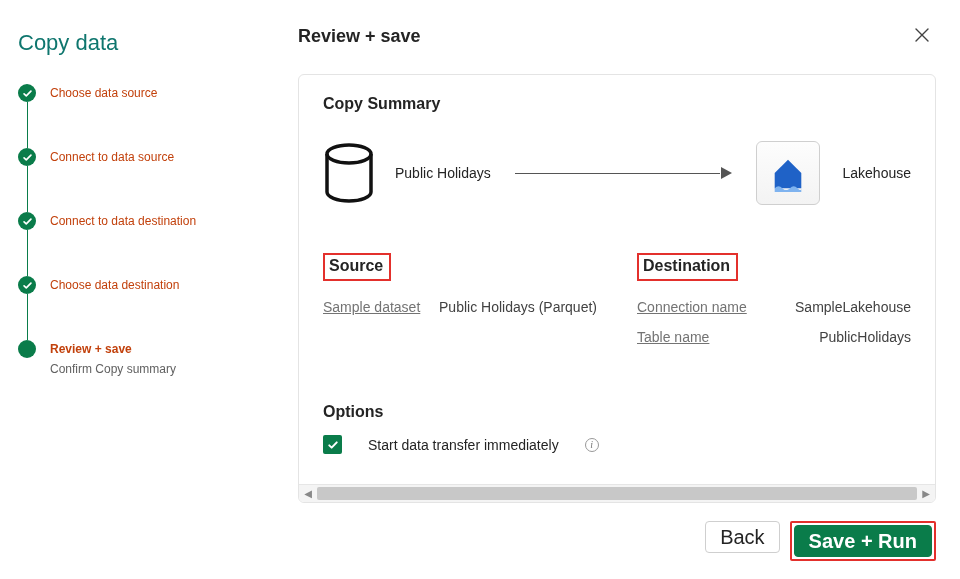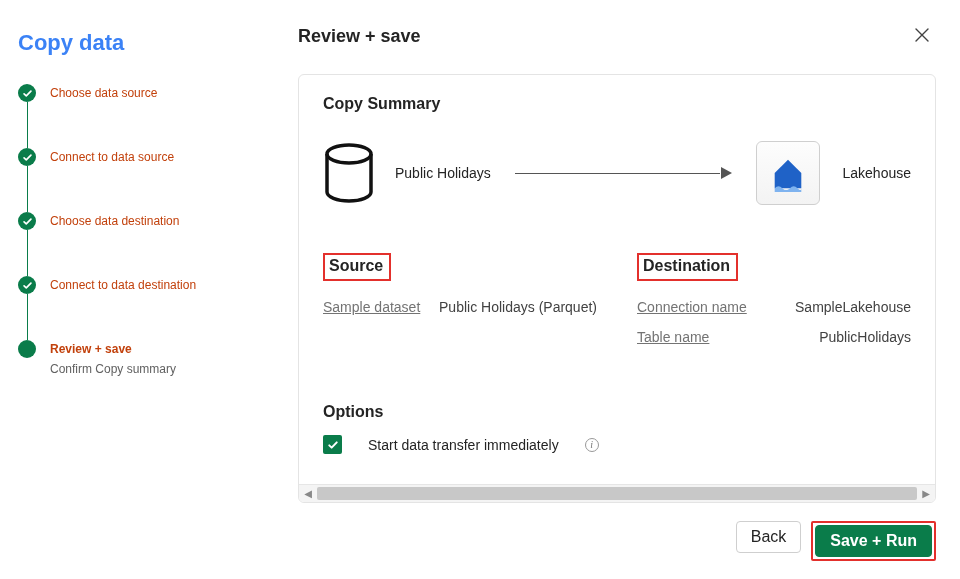--- a/index.html
+++ b/index.html
@@ -12,23 +12,23 @@
       display: flex;
       color: #242424;
     }
     .sidebar {
       width: 280px;
       padding: 30px 18px 20px 18px;
       flex-shrink: 0;
     }
     .sidebar-title {
       font-size: 22px;
-      font-weight: 700;
+      font-weight: 400;
       margin-bottom: 28px;
-      color: #3b82f6;
+      color: #0f766e;
     }
     .steps { position: relative; }
     .step {
       display: flex;
       align-items: flex-start;
       position: relative;
       padding-bottom: 46px;
     }
     .step:last-child { padding-bottom: 0; }
     .step-ind {
@@ -194,21 +194,21 @@
 
     .footer {
       display: flex;
       justify-content: flex-end;
       gap: 10px;
       margin-top: 18px;
     }
     .btn {
       height: 32px;
       border-radius: 4px;
-      font-size: 16px;
+      font-size: 20px;
       padding: 0 14px;
       cursor: pointer;
       font-family: inherit;
     }
     .btn-back {
       background: #fff;
       border: 1px solid #cfcfcf;
       color: #242424;
     }
     .btn-primary {
@@ -256,33 +256,33 @@
     </div>
 
     <div class="step">
       <div class="step-ind">
         <svg viewBox="0 0 16 16">
             <path d="M3 8.5 L6.2 11.5 L13 4.5" stroke="#fff" stroke-width="2.4" fill="none" stroke-linecap="round" stroke-linejoin="round"></path>
           </svg>
       </div>
       <div class="step-line"></div>
       <div class="step-text">
-          <div class="step-label">Choose data destination</div>
+          <div class="step-label">Connect to data destination</div>
         </div>
     </div>
 
     <div class="step">
       <div class="step-ind">
         <svg viewBox="0 0 16 16">
             <path d="M3 8.5 L6.2 11.5 L13 4.5" stroke="#fff" stroke-width="2.4" fill="none" stroke-linecap="round" stroke-linejoin="round"></path>
           </svg>
       </div>
       <div class="step-line"></div>
       <div class="step-text">
-          <div class="step-label">Connect to data destination</div>
+          <div class="step-label">Choose data destination</div>
         </div>
     </div>
 
     <div class="step current">
       <div class="step-ind"></div>
 
       <div class="step-text">
         <div class="step-label">Review + save</div>
         <div class="step-sub">Confirm Copy summary</div>
       </div>

